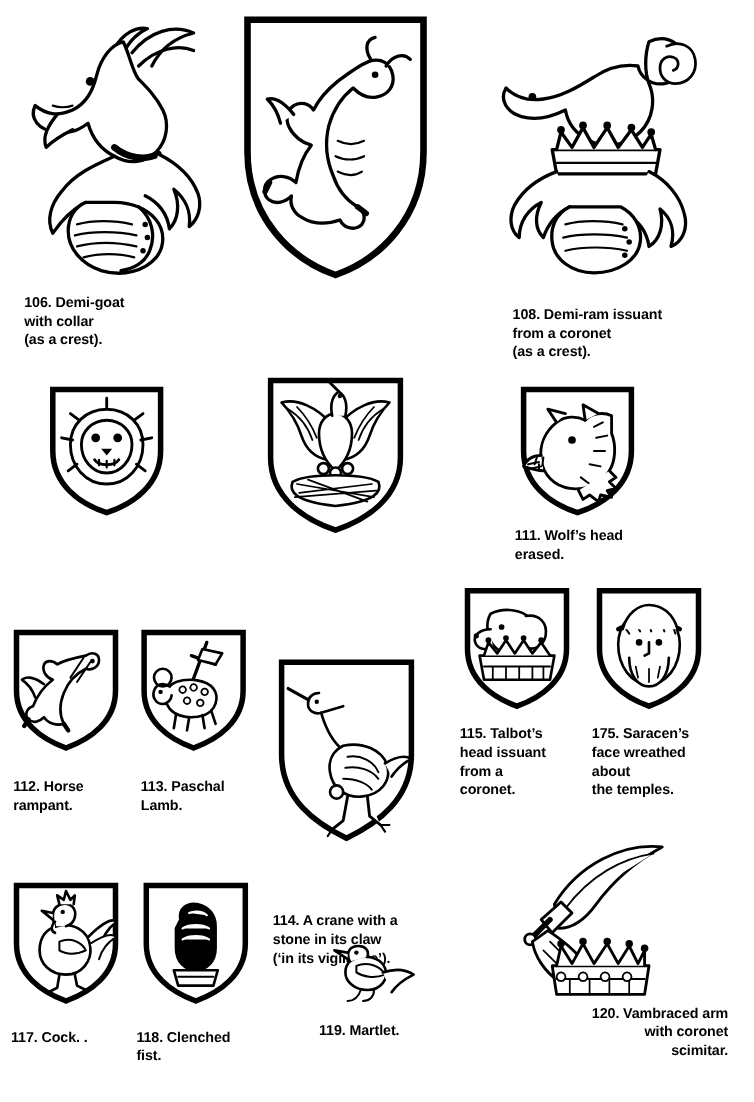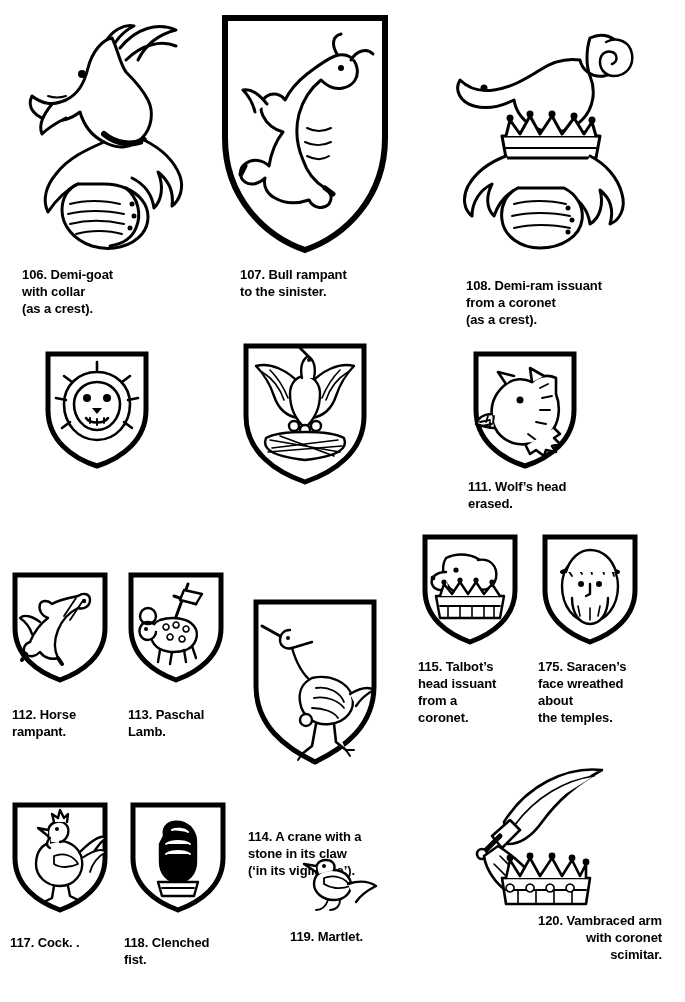--- a/index.html
+++ b/index.html
@@ -128,22 +128,20 @@
 
         <path d="M110 180 L118 186" stroke-width="5"></path>
         <path d="M30 158 L26 166" stroke-width="5"></path>
 
         <path d="M92 120 C100 124 108 124 116 120" stroke-width="2"></path>
         <path d="M90 134 C98 138 108 138 116 134" stroke-width="2"></path>
         <path d="M92 148 C100 152 108 152 114 148" stroke-width="2"></path>
       </g>
     </svg>
   </div>
-  <div class="caption" style="left:240px; top:266px; width:190px;">107. Bull rampant
-to the sinister.</div>
 
   <div class="art" style="left:440px; top:8px; width:210px; height:250px;">
     <svg width="210" height="250" viewBox="0 0 210 250">
       <g fill="#fff" stroke="#000" stroke-width="3" stroke-linejoin="round" stroke-linecap="round">
 
         <path d="M150 30 C162 24 176 28 180 40 C184 54 176 66 164 68
                  C152 70 142 62 140 52
                  C126 50 112 54 100 62
                  C84 72 70 80 54 82
                  C40 84 28 80 20 72

